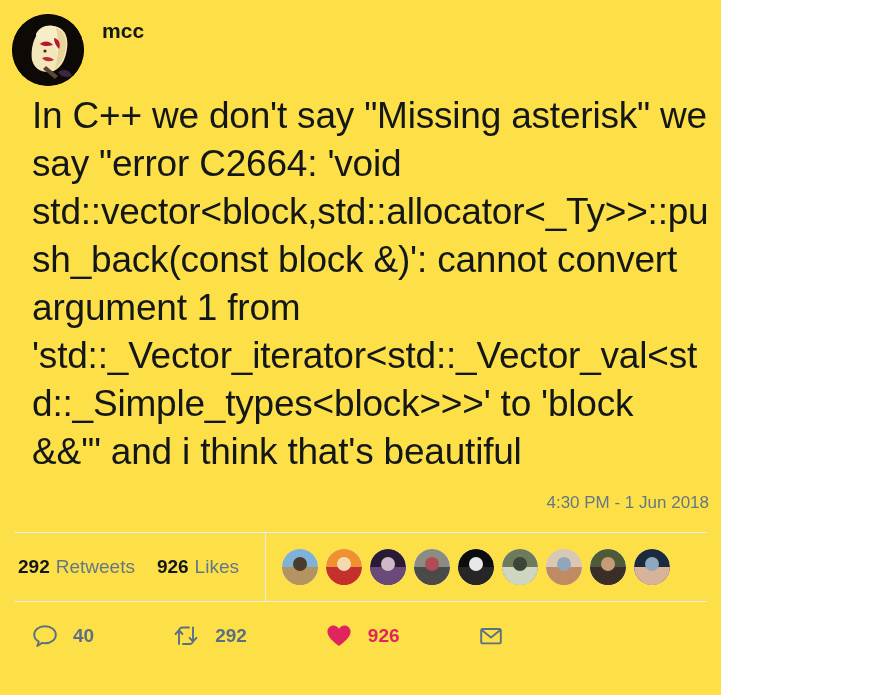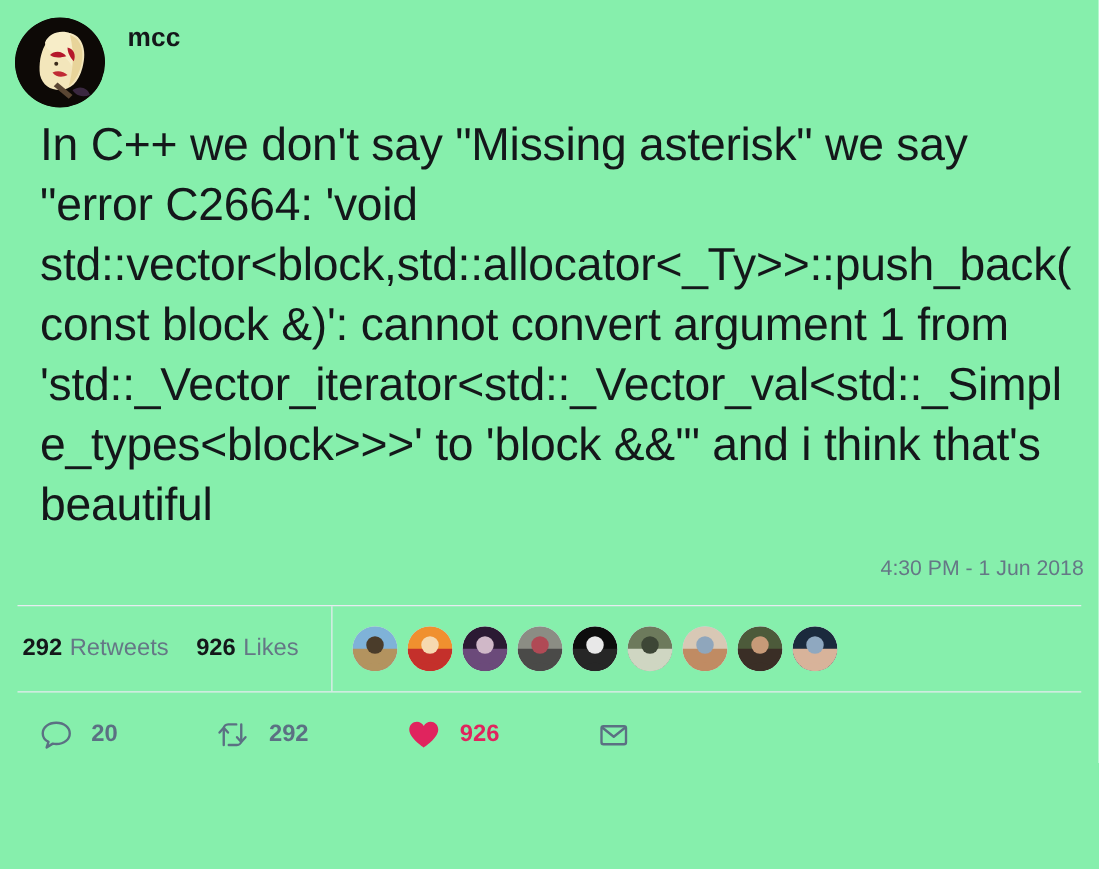--- a/index.html
+++ b/index.html
@@ -10,26 +10,26 @@
   body {
     width: 879px;
     height: 695px;
     font-family: "Liberation Sans", "DejaVu Sans", sans-serif;
     color: #14171a;
     overflow: hidden;
     position: relative;
   }
 
   .tweet-card {
-    width: 879px;
+    width: 721px;
     height: 695px;
     box-sizing: border-box;
     padding: 0 12px;
     position: relative;
-    background: #86efac;
+    background: #fde047;
   }
 
   
   .tweet-header {
     display: flex;
     align-items: flex-start;
     padding: 14px 0 6px 0;
     height: 86px;
     box-sizing: border-box;
     position: relative;
@@ -388,21 +388,21 @@
   <div class="divider"></div>
 
   <div class="action-bar">
 
     <div class="action">
       <span>
         <svg width="26" height="26" viewBox="0 0 26 26" xmlns="http://www.w3.org/2000/svg" aria-hidden="true">
           <path d="M13 3.2 C6.6 3.2 2.2 7 2.2 11.7 C2.2 14.6 4 17.1 6.8 18.5 L5.3 23 L10.2 19.9 C11.1 20.1 12 20.2 13 20.2 C19.4 20.2 23.8 16.4 23.8 11.7 C23.8 7 19.4 3.2 13 3.2 Z" fill="none" stroke="#5b7083" stroke-width="1.9" stroke-linejoin="round"></path>
         </svg>
       </span>
-      <span class="action-count">20</span>
+      <span class="action-count">40</span>
     </div>
 
     <div class="action">
       <span>
         <svg width="28" height="26" viewBox="0 0 28 26" xmlns="http://www.w3.org/2000/svg" aria-hidden="true">
           <g fill="none" stroke="#5b7083" stroke-width="1.9" stroke-linecap="round" stroke-linejoin="round">
             <path d="M7 21 L7 8 C7 6.1 8.6 4.5 10.5 4.5 L17 4.5"></path>
             <path d="M3.6 11 L7 7.2 L10.4 11"></path>
             <path d="M21 4.5 L21 17.5 C21 19.4 19.4 21 17.5 21 L11 21"></path>
             <path d="M24.4 14.8 L21 18.6 L17.6 14.8"></path>

